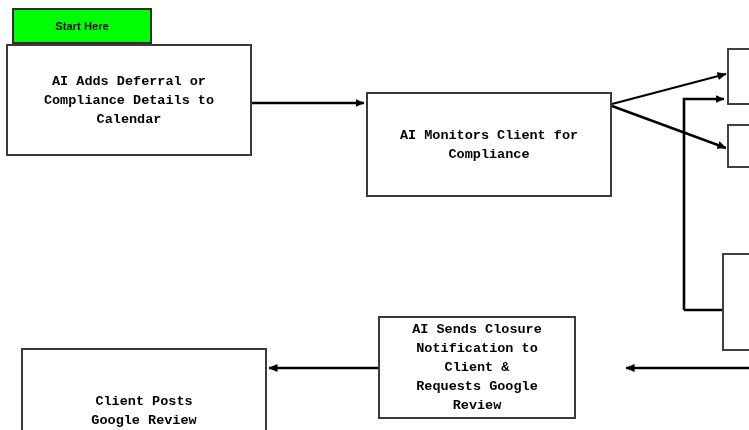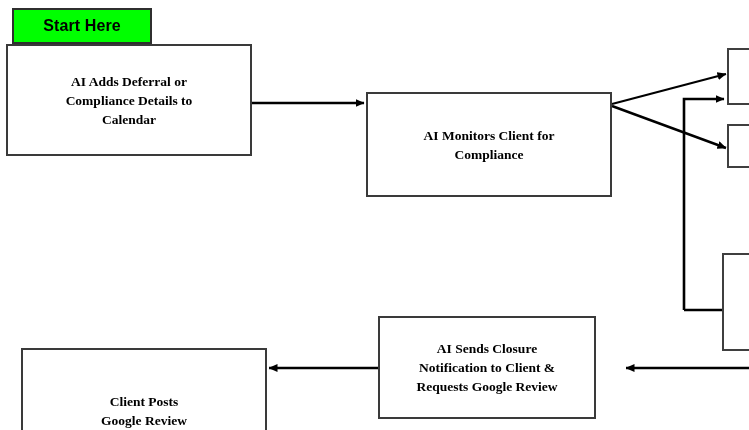--- a/index.html
+++ b/index.html
@@ -30,42 +30,42 @@
     box-sizing: border-box;
     background: #ffffff;
     border: 2px solid #3a3a3a;
     display: flex;
     align-items: center;
     justify-content: center;
     text-align: center;
     z-index: 2;
   }
   .node-label {
-    font-family: Liberation Serif, serif;
+    font-family: Liberation Mono, monospace;
     font-weight: bold;
     font-size: 13.5px;
     line-height: 19px;
     color: #000000;
     padding: 0 8px;
     white-space: pre-line;
   }
   .start-banner {
     position: absolute;
     box-sizing: border-box;
     background: #00ff00;
     border: 2px solid #2f2f2f;
     display: flex;
     align-items: center;
     justify-content: center;
     z-index: 3;
   }
   .start-banner-label {
     font-family: "Liberation Sans", sans-serif;
     font-weight: bold;
-    font-size: 16px;
+    font-size: 11px;
     color: #000000;
     letter-spacing: 0.1px;
   }
   .node.offscreen {
     border-color: #3f3f3f;
   }
 </style>
 </head>
 <body>
 
@@ -116,21 +116,21 @@
   </div>
 
   <div class="node offscreen" style="left:727px; top:124px; width:60px; height:44px;">
     <span class="node-label"></span>
   </div>
 
   <div class="node offscreen" style="left:722px; top:253px; width:60px; height:98px;">
     <span class="node-label"></span>
   </div>
 
-  <div class="node" style="left:378px; top:316px; width:218px; height:103px;">
+  <div class="node" style="left:378px; top:316px; width:198px; height:103px;">
     <span class="node-label">AI Sends Closure
 Notification to Client &amp;
 Requests Google Review</span>
   </div>
 
   <div class="node" style="left:21px; top:316px; width:246px; height:126px;margin-top:32px;">
     <span class="node-label">Client Posts
 Google Review</span>
   </div>
 

